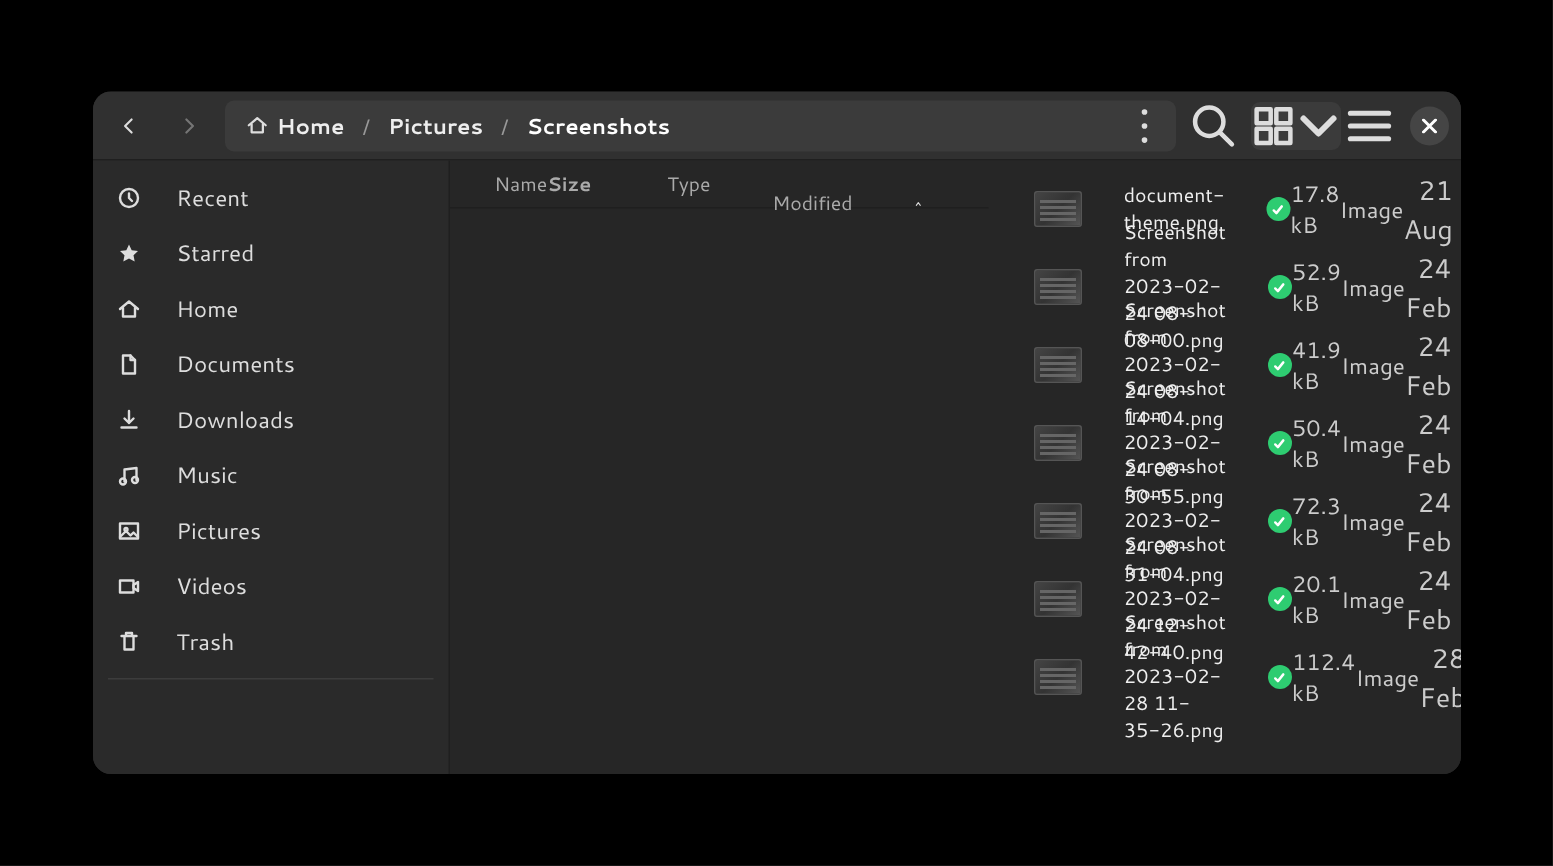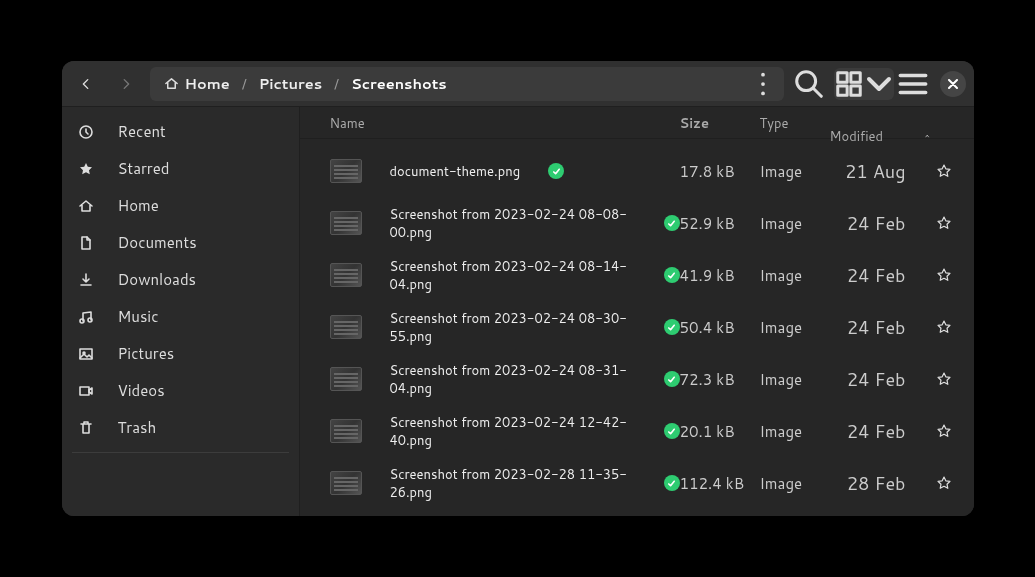--- a/index.html
+++ b/index.html
@@ -115,21 +115,21 @@
     border-radius:6px;
     cursor:pointer;
     color:#ddd;
     font-size:15px;
   }
   .sb-item .ic{width:16px;height:16px;display:flex;align-items:center;justify-content:center;}
   .sb-divider{height:1px;background:#3c3c3c;margin:6px 4px;}
   .content{
     flex:1;
     background:#262626;
-    display:flex;flex-direction:column;
+    display:flex;flex-direction:row;
     overflow:hidden;
   }
   .col-header{
     display:flex;align-items:center;
     height:32px;
     padding:0 16px 0 30px;
     color:#aaa;font-size:13px;
     border-bottom:1px solid #1f1f1f;
   }
   .col-name{flex:1;}

